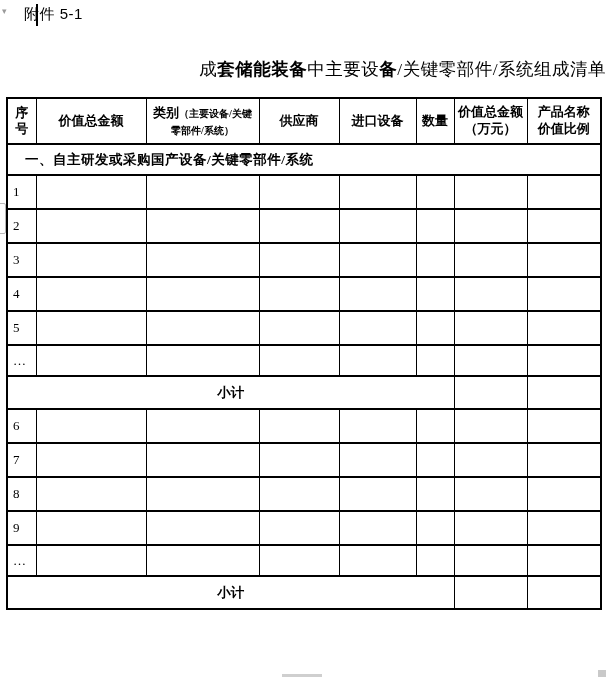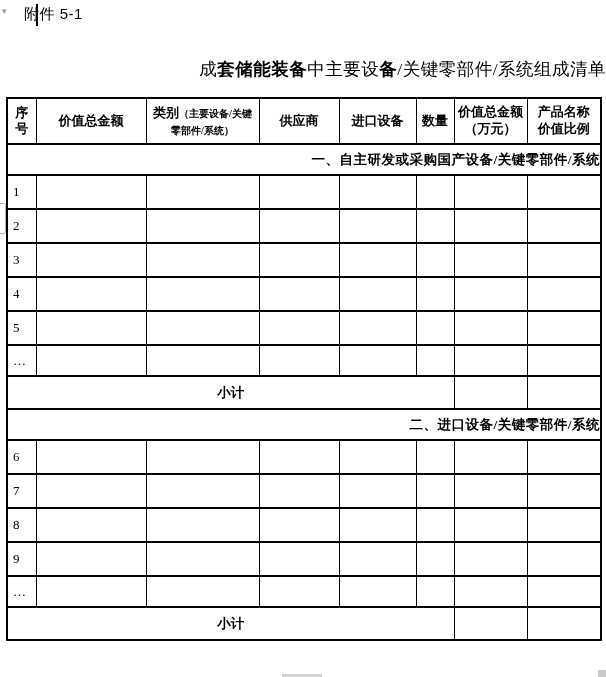--- a/index.html
+++ b/index.html
@@ -77,21 +77,21 @@
   tr.h-sec     { height: 31px; }
   tr.h-row     { height: 34px; }
   tr.h-dots    { height: 31px; }
   tr.h-sub     { height: 33px; }
 
   th.cat .note { font-size: 10px; font-weight: 700; margin-top: 48px; }
   th.small2 { font-size: 13px; line-height: 1.3; }
 
   td.seq { text-align: left; padding-left: 5px; font-size: 13px; }
   td.section-cell {
-    text-align: right; padding-left: 3px;
+    text-align: left; padding-left: 17px;
     font-weight: 700; font-size: 13.5px; letter-spacing: 0.5px;
   }
   td.subtotal-cell {
     text-align: center; font-weight: 700; font-size: 13.5px; margin-top: 24px;
   }
   td.empty { background: #fff; }
 </style>
 </head>
 <body>
 
@@ -196,23 +196,20 @@
         <td class="empty"></td>
         <td class="empty"></td>
   </tr>
 
   <tr class="h-sub">
     <td class="subtotal-cell" colspan="6">小计</td>
     <td class="empty"></td>
     <td class="empty"></td>
   </tr>
 
-  <tr class="h-sec">
-    <td class="section-cell" colspan="8">二、进口设备/关键零部件/系统</td>
-  </tr>
 
   <tr class="h-row">
     <td class="seq">6</td>
     <td class="empty"></td>
         <td class="empty"></td>
         <td class="empty"></td>
         <td class="empty"></td>
         <td class="empty"></td>
         <td class="empty"></td>
         <td class="empty"></td>

